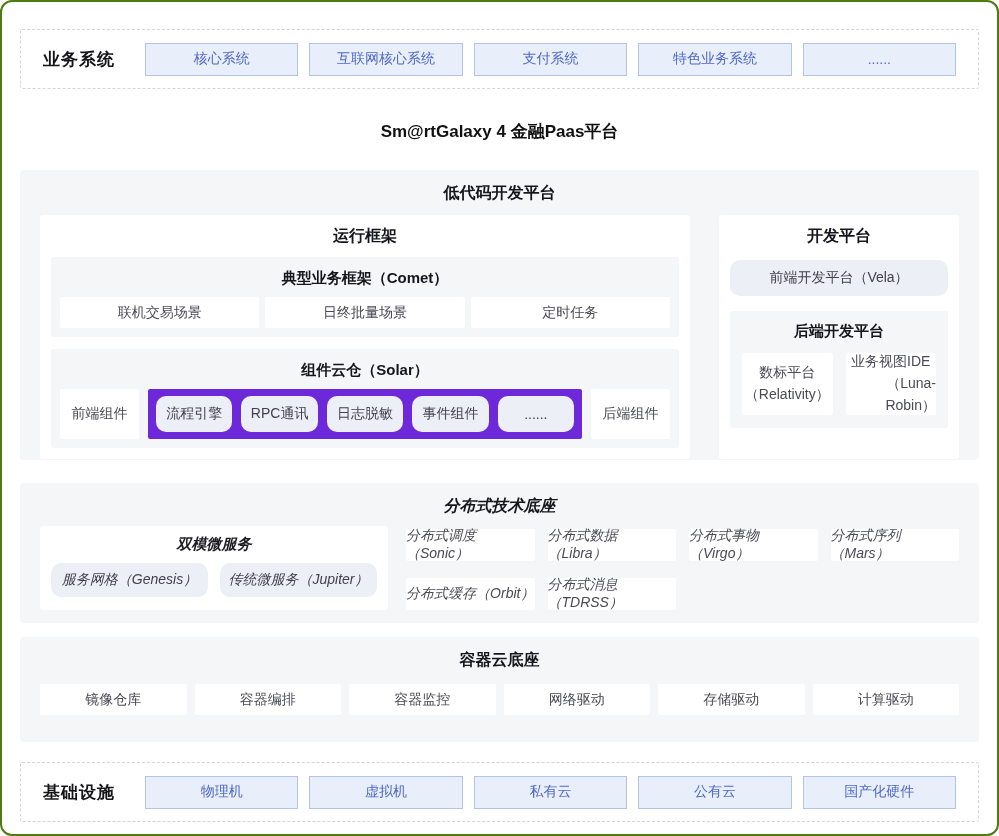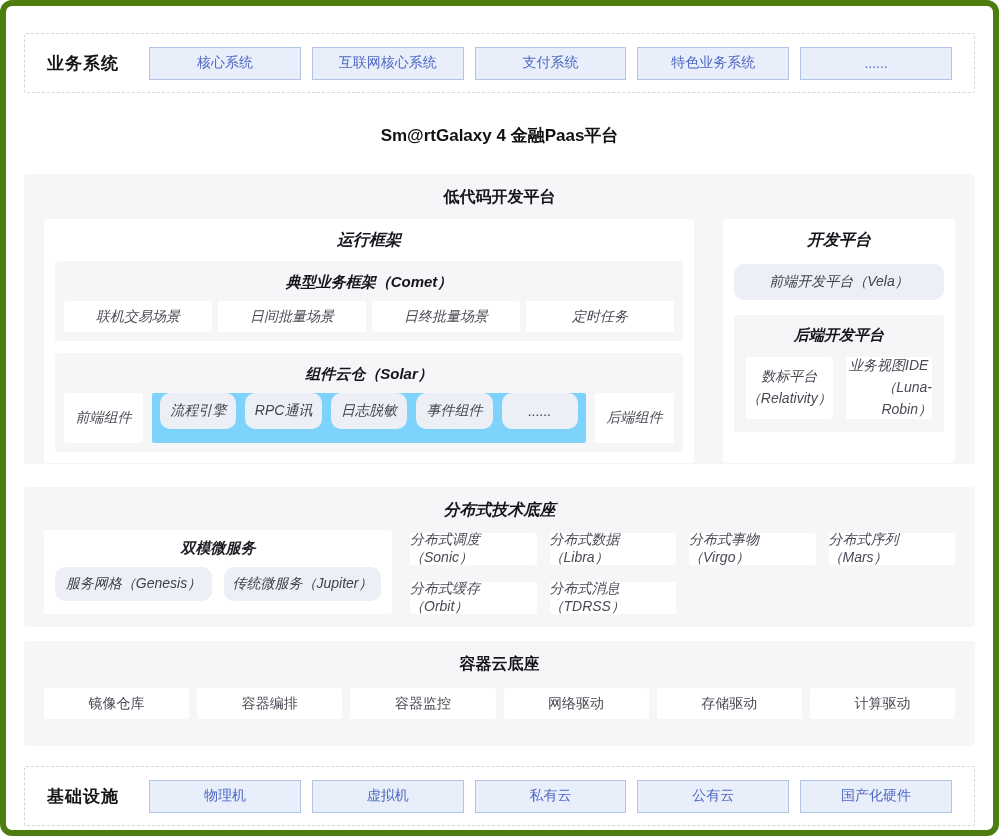--- a/index.html
+++ b/index.html
@@ -3,21 +3,21 @@
 <meta charset="utf-8">
 <style>
   * { box-sizing: border-box; margin: 0; padding: 0; }
   html, body { width: 999px; height: 836px; background: #fff; }
   body {
     font-family: "Liberation Sans", "DejaVu Sans", sans-serif;
     color: #1c1c24;
   }
   .page {
     width: 999px; height: 836px;
-    border: 6px solid #4d7c0f; border-radius: 12px;
+    border: 2px solid #4d7c0f; border-radius: 12px;
     background: #fff;
     overflow: hidden;
     position: relative;
   }
   
   .band {
     margin: 27px 18px 0;
     height: 60px;
     border: 1px dashed #d6d6d6;
     border-radius: 2px;
@@ -63,34 +63,34 @@
     color: #4a4a55; font-size: 14px;
     display: flex; align-items: center; justify-content: center;
   }
   .tag {
     background: #edeff7; border-radius: 10px;
     color: #41414b; font-size: 14px;
     display: flex; align-items: center; justify-content: center;
   }
   
   .lowcode { margin-top: 27px; height: 290px; }
-  .lowcode-content { display: flex; gap: 29px; padding: 11px 20px 0; font-style: italic; }
+  .lowcode-content { display: flex; gap: 29px; padding: 11px 20px 0; }
   .runtime-panel {
     width: 650px; flex: none; background: #fff; border-radius: 3px;
     padding: 2px 11px 11px;
   }
   .graybox { background: #f5f6f8; border-radius: 3px; padding: 7px 9px 9px; }
   .cellrow { display: flex; gap: 6px; }
   .cellrow .cell { flex: 1; height: 31px; }
   .solar { margin-top: 12px; }
   .solar-row { display: flex; gap: 9px; height: 50px; }
   .solar-side { width: 79px; flex: none; }
   .solar-strip {
-    flex: 1; background: #7dd3fc; border-radius: 2px;
-    display: flex; gap: 9px; padding: 0 8px;
+    flex: 1; background: #6d28d9; border-radius: 2px;
+    display: flex; align-items: center; gap: 9px; padding: 0 8px;
   }
   .solar-strip .tag { flex: 1; height: 36px; }
   .dev-panel { flex: 1; background: #fff; border-radius: 3px; padding: 2px 11px 11px; }
   .vela-box { height: 36px; margin-top: 3px; }
   .backend-box { margin-top: 15px; padding: 6px 12px 13px; }
   .backend-row { display: flex; gap: 13px; margin-top: 3px; text-align: right; }
   .backend-cell {
     flex: 1; height: 62px; flex-direction: column; line-height: 1.55;
   }
   
@@ -136,21 +136,20 @@
   <div class="section lowcode">
     <div class="section-title">低代码开发平台</div>
     <div class="lowcode-content">
 
       <div class="runtime-panel">
         <div class="sub-title">运行框架</div>
         <div class="graybox">
           <div class="graybox-title">典型业务框架（Comet）</div>
           <div class="cellrow">
             <div class="cell">联机交易场景</div>
-            <div class="cell">日间批量场景</div>
             <div class="cell">日终批量场景</div>
             <div class="cell">定时任务</div>
           </div>
         </div>
         <div class="graybox solar">
           <div class="graybox-title">组件云仓（Solar）</div>
           <div class="solar-row">
             <div class="cell solar-side">前端组件</div>
             <div class="solar-strip">
               <div class="tag">流程引擎</div>

